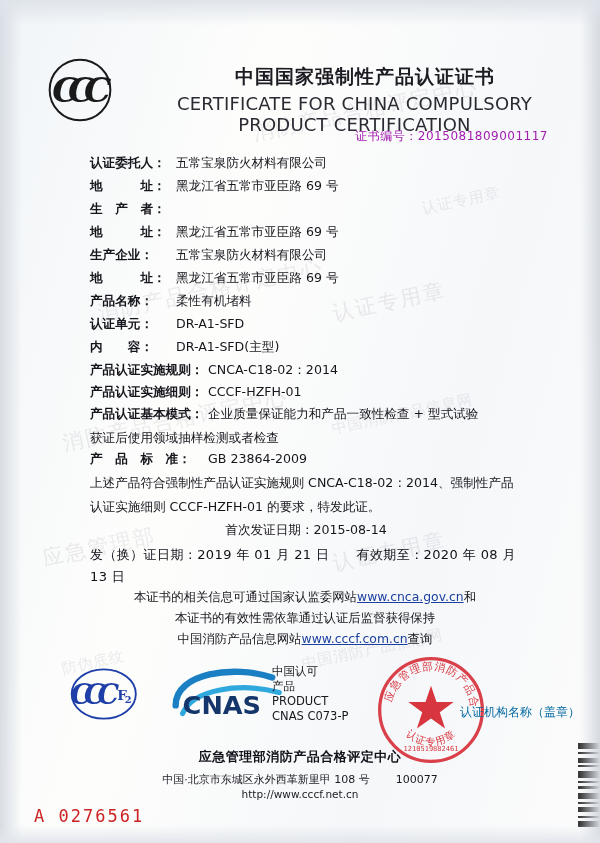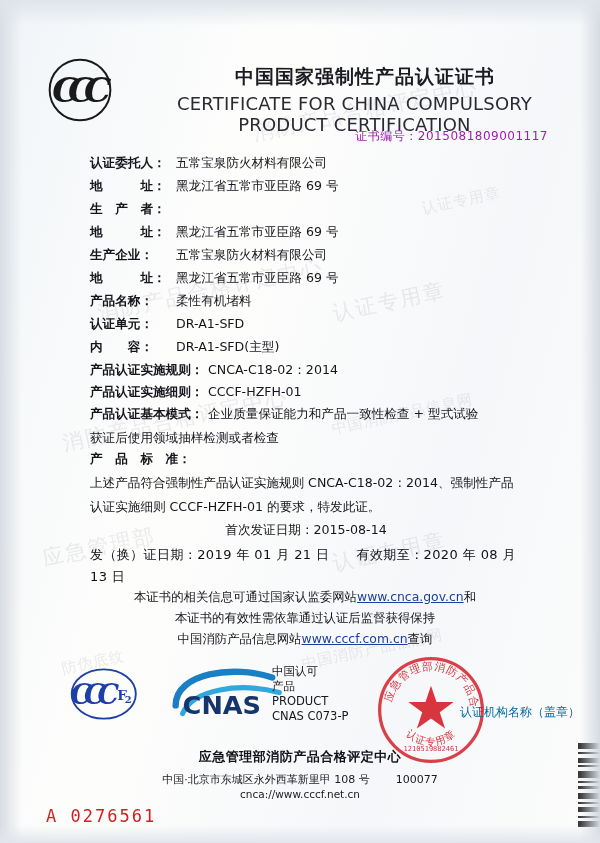--- a/index.html
+++ b/index.html
@@ -247,21 +247,21 @@
     position: absolute;
     left: 0;
     right: 0;
     top: 788px;
     text-align: center;
     font-size: 10.5px;
     color: #1a1a22;
   }
   .serial {
     position: absolute;
-    left: 46px;
+    left: 34px;
     top: 806px;
     font-size: 17px;
     color: #cc2222;
     letter-spacing: 2px;
     font-family: "DejaVu Sans Mono", "Liberation Mono", monospace;
   }
   .barcode {
     position: absolute;
     right: 0;
     top: 740px;
@@ -355,20 +355,21 @@
       <div class="val">CCCF-HZFH-01</div>
     </div>
     <div class="row tight">
       <div class="lbl-wide">产品认证基本模式：</div>
       <div class="val">企业质量保证能力和产品一致性检查 + 型式试验</div>
     </div>
     <div class="para">获证后使用领域抽样检测或者检查</div>
 
     <div class="row tight">
       <div class="lbl-wide">产　品　标　准：</div>
+      <div class="val">GB 23864-2009</div>
     </div>
 
     <div class="para">上述产品符合强制性产品认证实施规则 CNCA-C18-02：2014、强制性产品</div>
     <div class="para">认证实施细则 CCCF-HZFH-01 的要求，特发此证。</div>
 
     <div class="center-line">首次发证日期：2015-08-14</div>
 
     <div class="issue-row">
       <span>发（换）证日期：</span><span>2019 年 01 月 21 日</span>
       <span style="display:inline-block;width:18px;"></span>
@@ -424,21 +425,21 @@
       <text x="60" y="104" text-anchor="middle" font-family="DejaVu Sans Mono, monospace" font-size="7.5" fill="#d4202a" opacity="0.9">1210519882461</text>
     </svg>
 
     <div class="seal-label">认证机构名称（盖章）</div>
   </div>
 
   <div class="footer-org">应急管理部消防产品合格评定中心</div>
   <div class="footer-addr">
     <span>中国·北京市东城区永外西革新里甲 108 号</span><span class="zip">100077</span>
   </div>
-  <div class="footer-url">cnca://www.cccf.net.cn</div>
+  <div class="footer-url">http://www.cccf.net.cn</div>
 
   <div class="serial">
     <span>A</span>
     <span>0276561</span>
   </div>
 
   <div class="barcode">
     <i style="height:6px;margin-top:3px;"></i>
     <i style="height:2px;margin-top:3px;"></i>
     <i style="height:5px;margin-top:4px;"></i>

